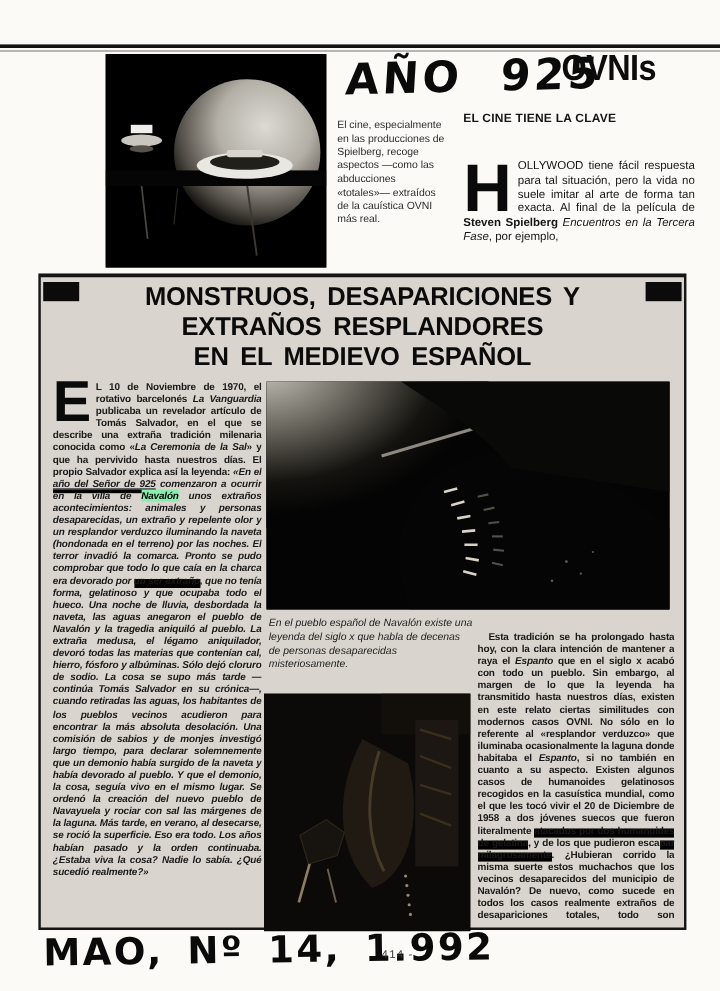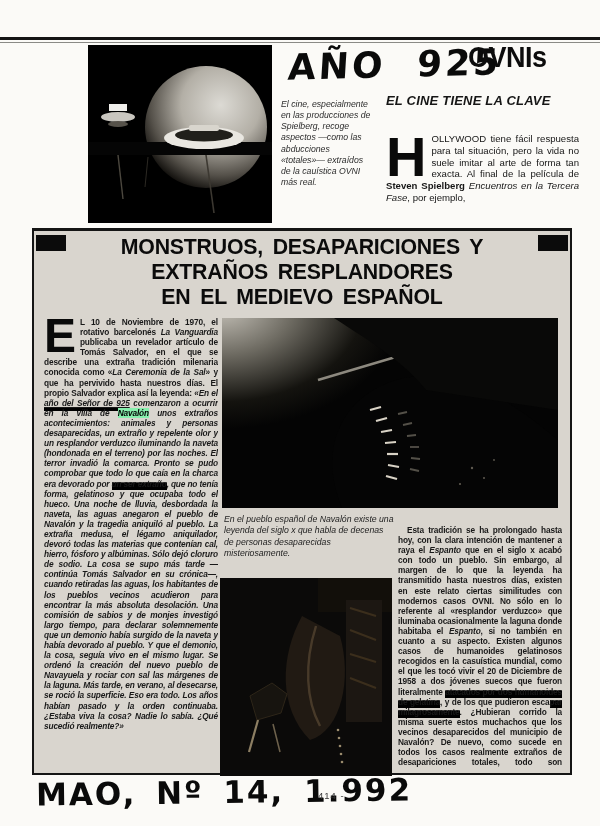--- a/index.html
+++ b/index.html
@@ -8,28 +8,28 @@
     background:#fbfaf7;overflow:hidden;
     font-family:"Liberation Sans",sans-serif;color:#161616;
   }
   
   .rule-a{position:absolute;left:0;top:37px;width:600px;height:3px;background:#141414;}
   .rule-b{position:absolute;left:0;top:42px;width:600px;height:1px;background:#8a8a86;}
 
   
   .header-photo{position:absolute;left:88px;top:45px;width:184px;height:178px;background:#000;}
   .header-caption{position:absolute;left:281px;top:99px;width:94px;
-    font-style:italic;font-size:8.7px;line-height:1.28;color:#2c2c2c;}
+    font-size:8.7px;line-height:1.28;color:#2c2c2c;}
   .hand{font-family:"DejaVu Sans",sans-serif;font-weight:bold;color:#0a0a0a;}
   .year-hand{position:absolute;left:288px;top:44px;font-size:36px;letter-spacing:3px;
     word-spacing:16px;transform:rotate(-1.5deg) skewX(-5deg);white-space:nowrap;}
   .logo{position:absolute;left:468px;top:42px;font-size:27px;font-weight:bold;
     letter-spacing:-0.5px;transform:scaleY(1.12);color:#0c0c0c;}
   .cine-title{position:absolute;left:386px;top:94px;width:170px;
-    font-size:13px;font-weight:bold;line-height:1.15;letter-spacing:0.2px;font-style:italic;}
+    font-size:10px;font-weight:bold;line-height:1.15;letter-spacing:0.2px;}
   .cine-text{position:absolute;left:386px;top:133px;width:193px;height:90px;
     font-size:9.6px;line-height:1.23;text-align:justify;overflow:hidden;}
   .dropcap-h{float:left;font-size:56px;line-height:44px;font-weight:bold;margin:2px 5px 0 0;color:#0a0a0a;}
   .b{font-weight:bold;} .i{font-style:italic;}
 
   
   .article{position:absolute;left:32px;top:228px;width:540px;height:547px;
     background:#d9d5ce;border:2px solid #151515;border-top-width:3px;box-sizing:border-box;}
   .sq{position:absolute;width:30px;height:16px;background:#0b0b0b;top:4px;}
   .sq-l{left:2px;} .sq-r{right:2px;}

